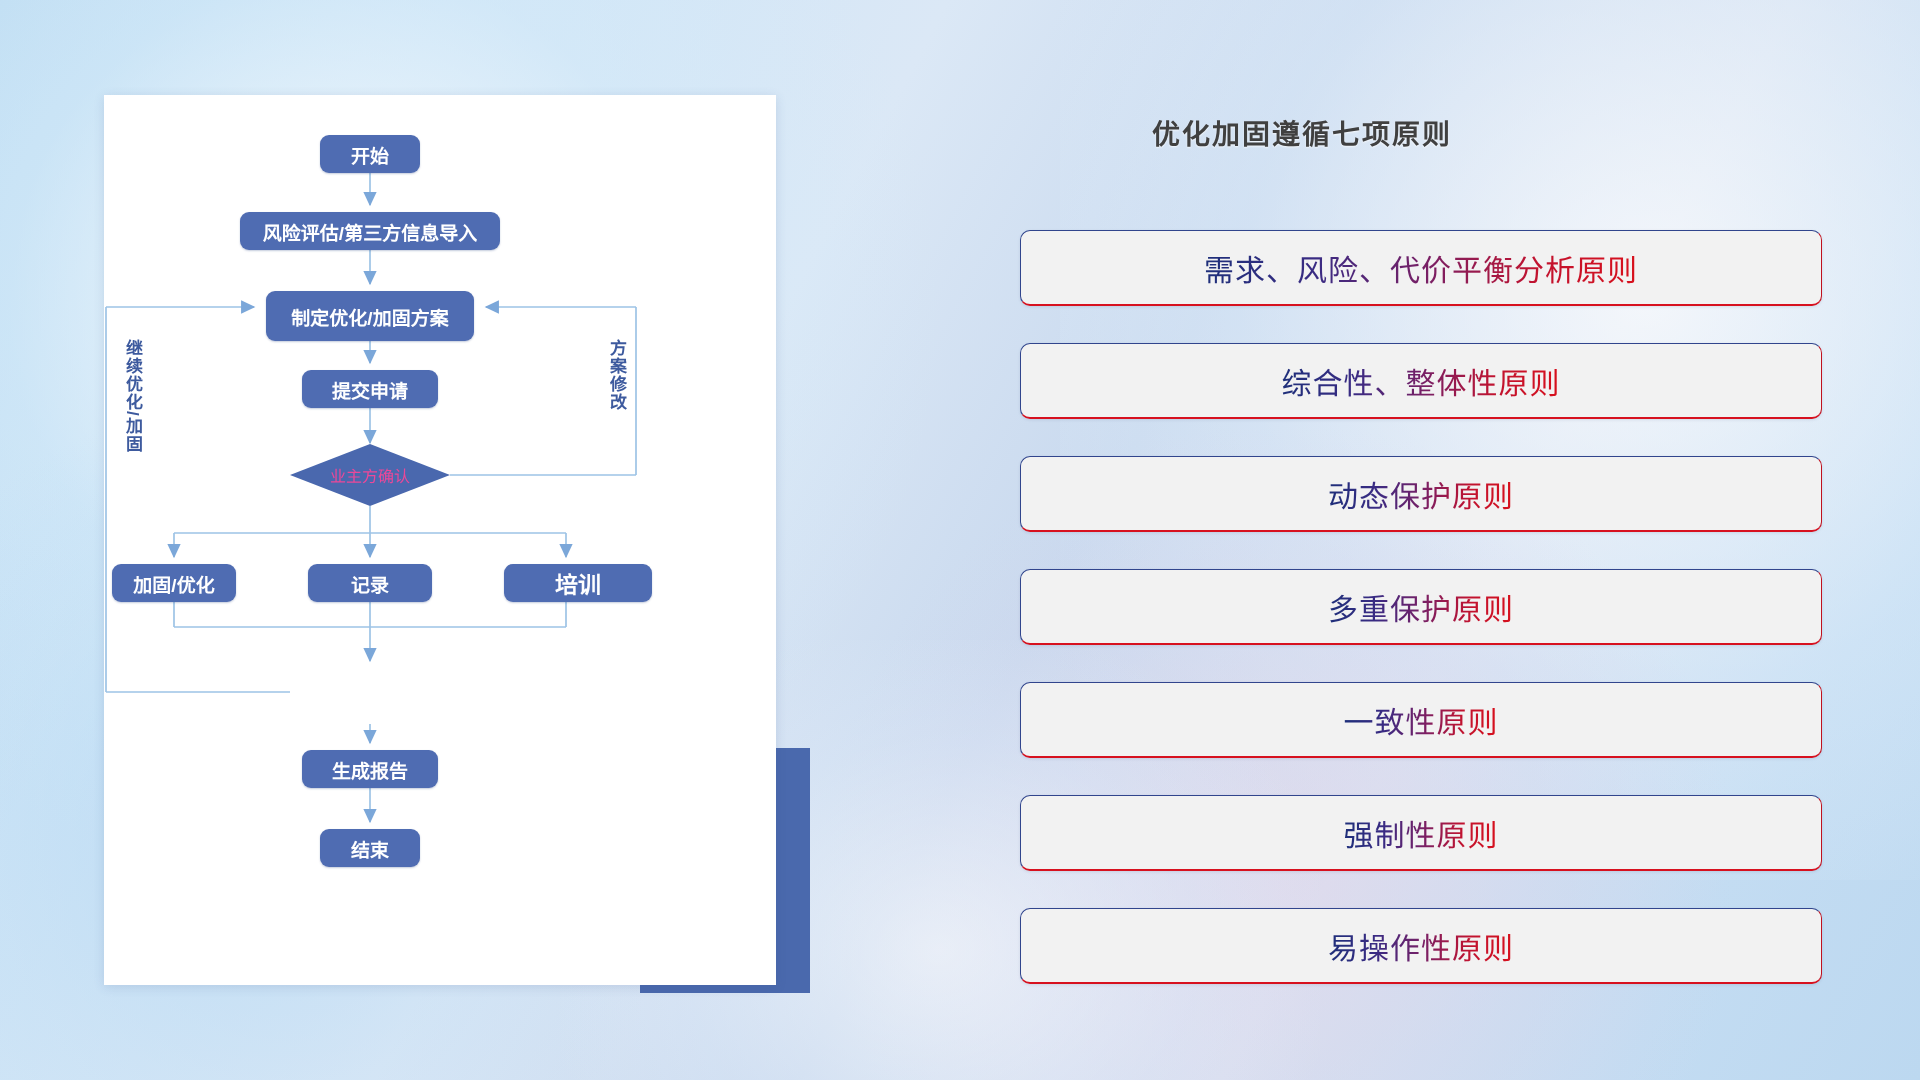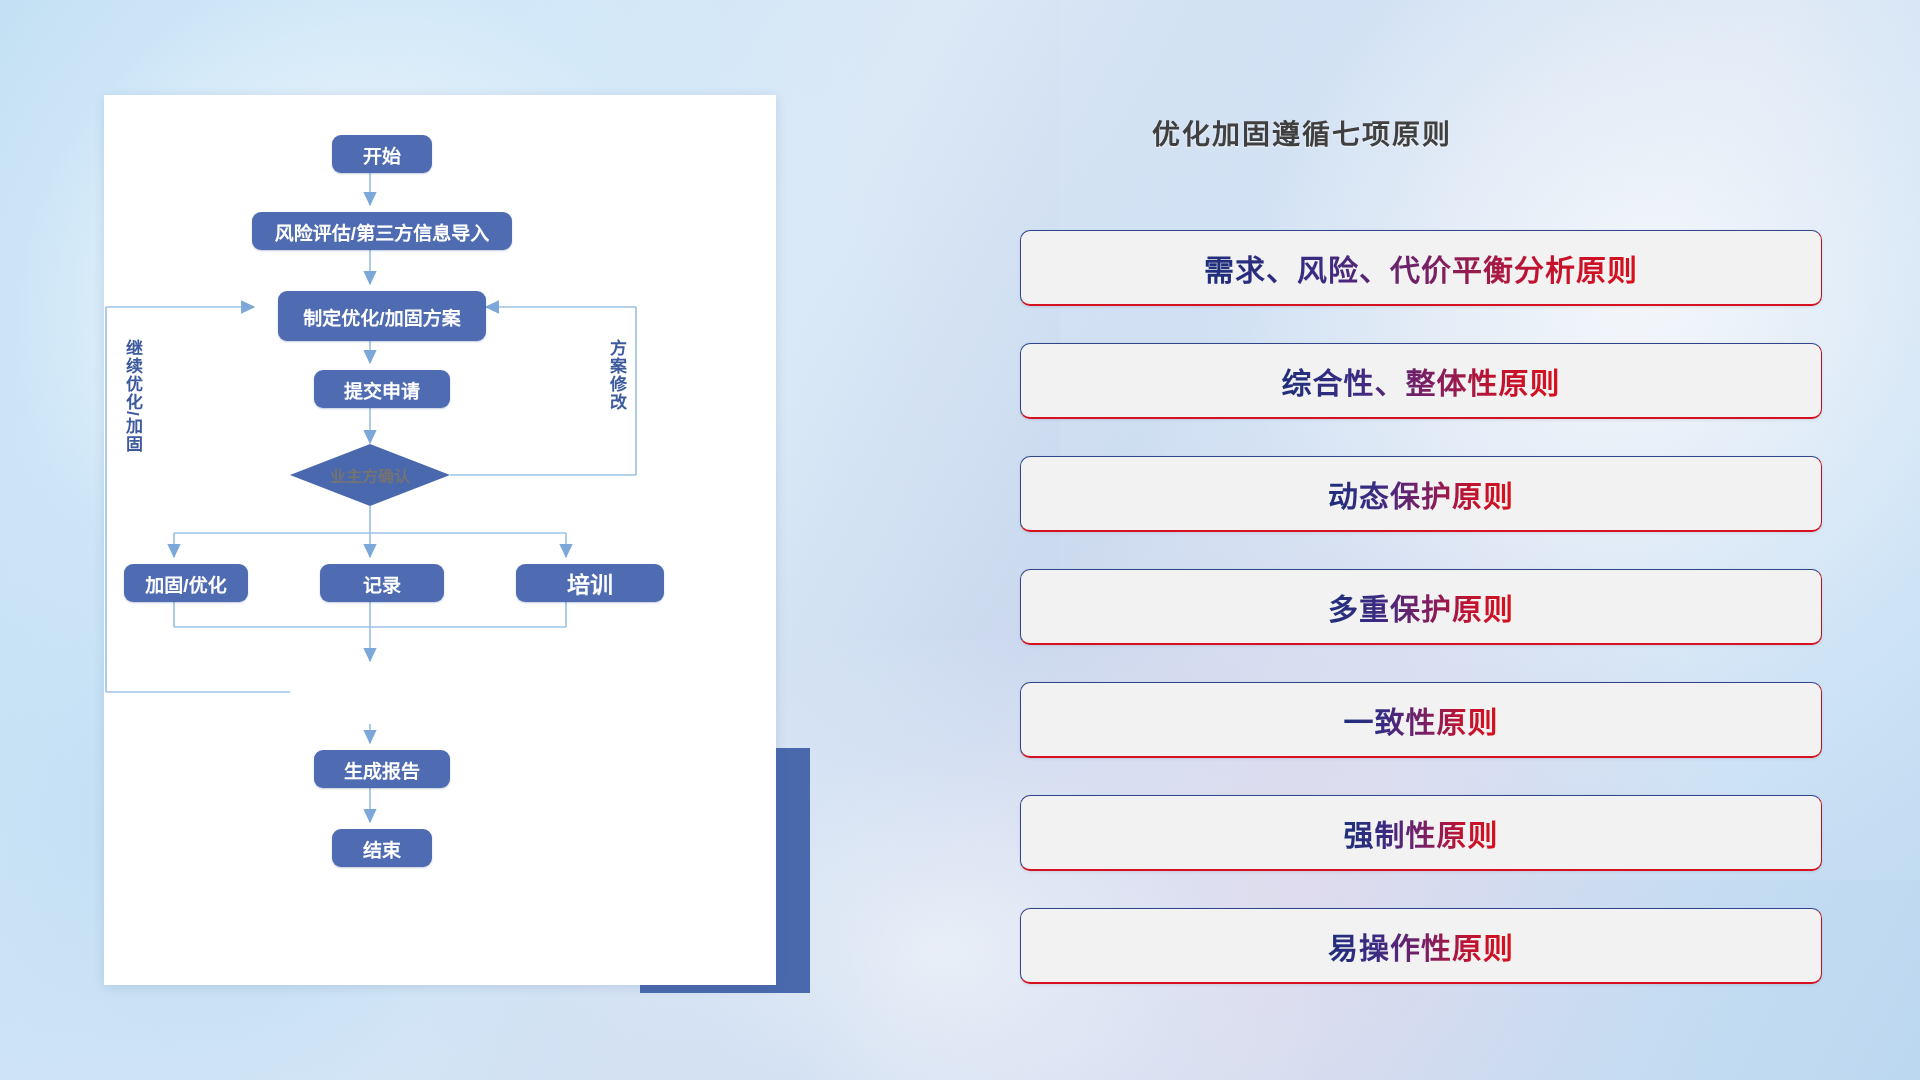--- a/index.html
+++ b/index.html
@@ -51,27 +51,26 @@
 
   .node{
     position:absolute;
     background:#4f6cb2;
     border-radius:9px;
     color:#ffffff;
     font-weight:bold;
     display:flex;align-items:center;justify-content:center;
     white-space:nowrap;
     box-shadow:0 1px 2px rgba(40,70,130,.28);
-    margin-left:12px;
   }
   .node.rnd{border-radius:9px;}
   .diamond-wrap{position:absolute;}
   .diamond-wrap .dtext{
     position:absolute;inset:0;display:flex;align-items:center;justify-content:center;
-    color:#737373;font-weight:bold;white-space:nowrap;
+    color:#ec4899;font-weight:normal;white-space:nowrap;
   }
   .vlabel{
     position:absolute;
     writing-mode:vertical-rl;
     color:#3d5a9e;
     font-weight:bold;
     letter-spacing:1px;
     white-space:nowrap;
   }
 
@@ -93,21 +92,21 @@
     background:#f2f2f2;
     border-radius:10px;
     border-top:1.6px solid #31458d;
     border-left:1.6px solid #31458d;
     border-right:1.6px solid #c0111f;
     border-bottom:2.4px solid #d7111f;
     display:flex;align-items:center;justify-content:center;
     box-shadow:0 1px 3px rgba(70,90,130,.14);
   }
   .pitem .ptext{
-    font-size:30px;font-weight:bold;letter-spacing:1px;
+    font-size:30px;font-weight:normal;letter-spacing:1px;
     background:linear-gradient(90deg,#1e2f7a 0%,#3a2b83 26%,#7a1f64 52%,#c01330 76%,#d8101c 100%);
     -webkit-background-clip:text;background-clip:text;
     -webkit-text-fill-color:transparent;color:#8a1a4a;
     white-space:nowrap;
   }
 </style>
 </head>
 <body>
 
 <div class="stage">

